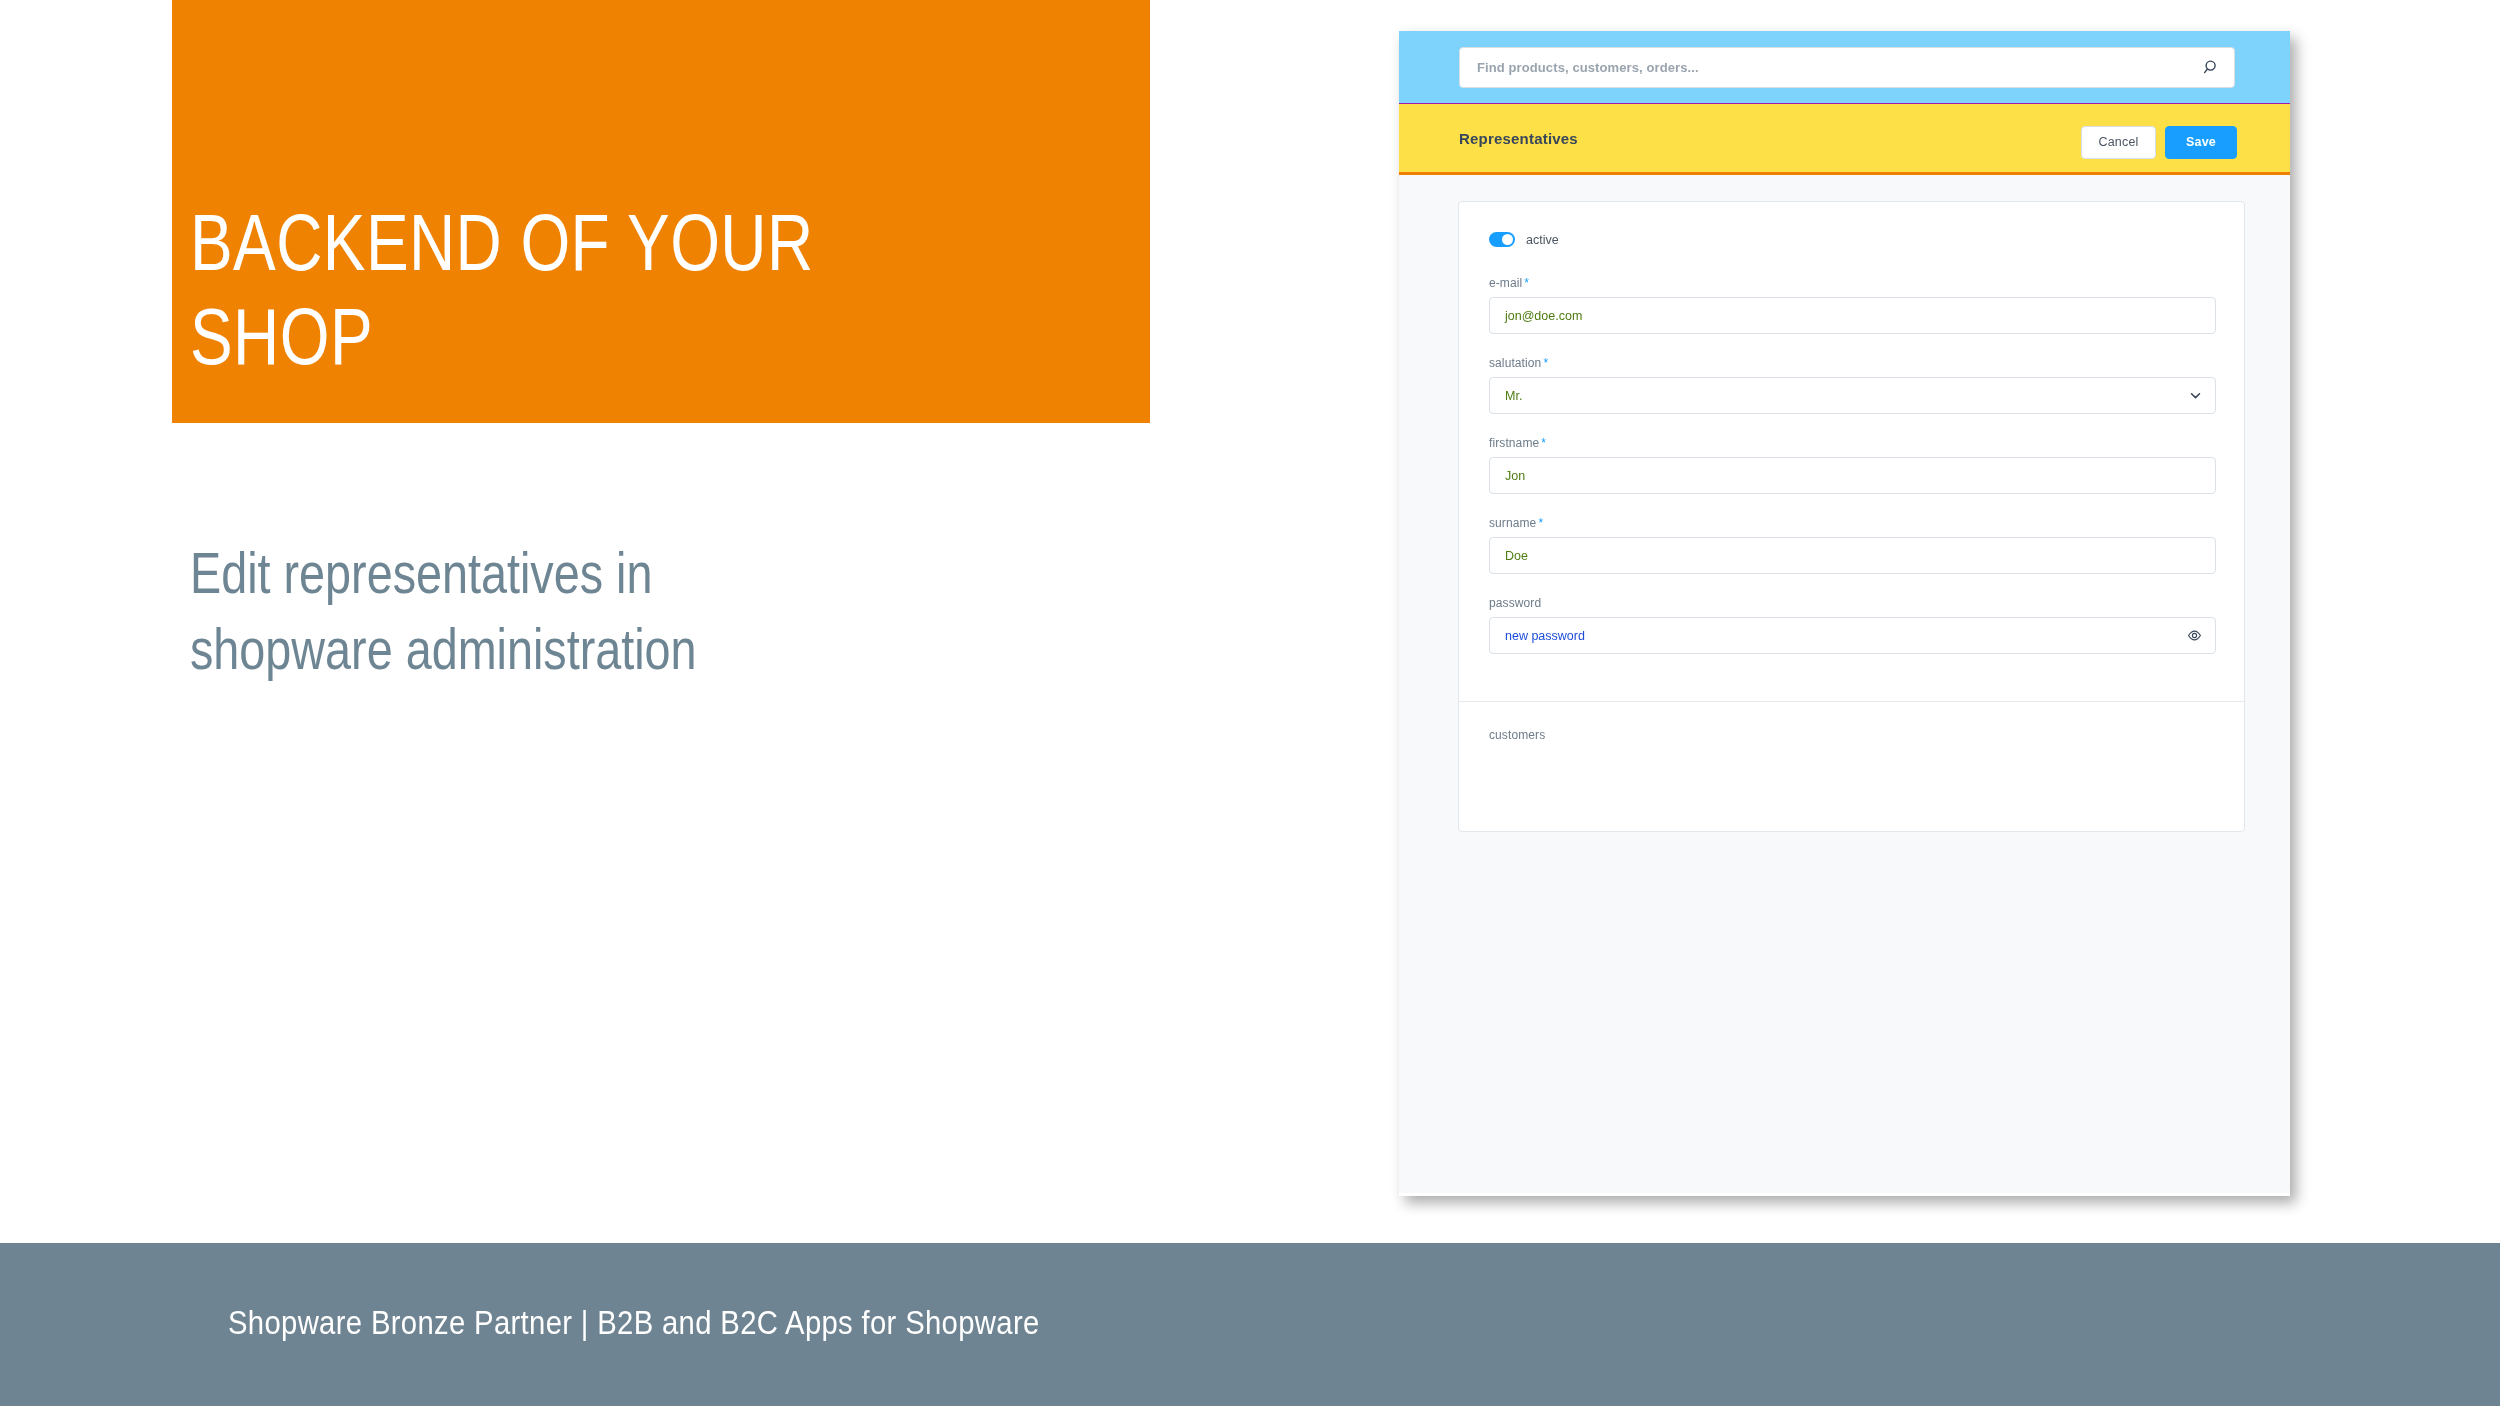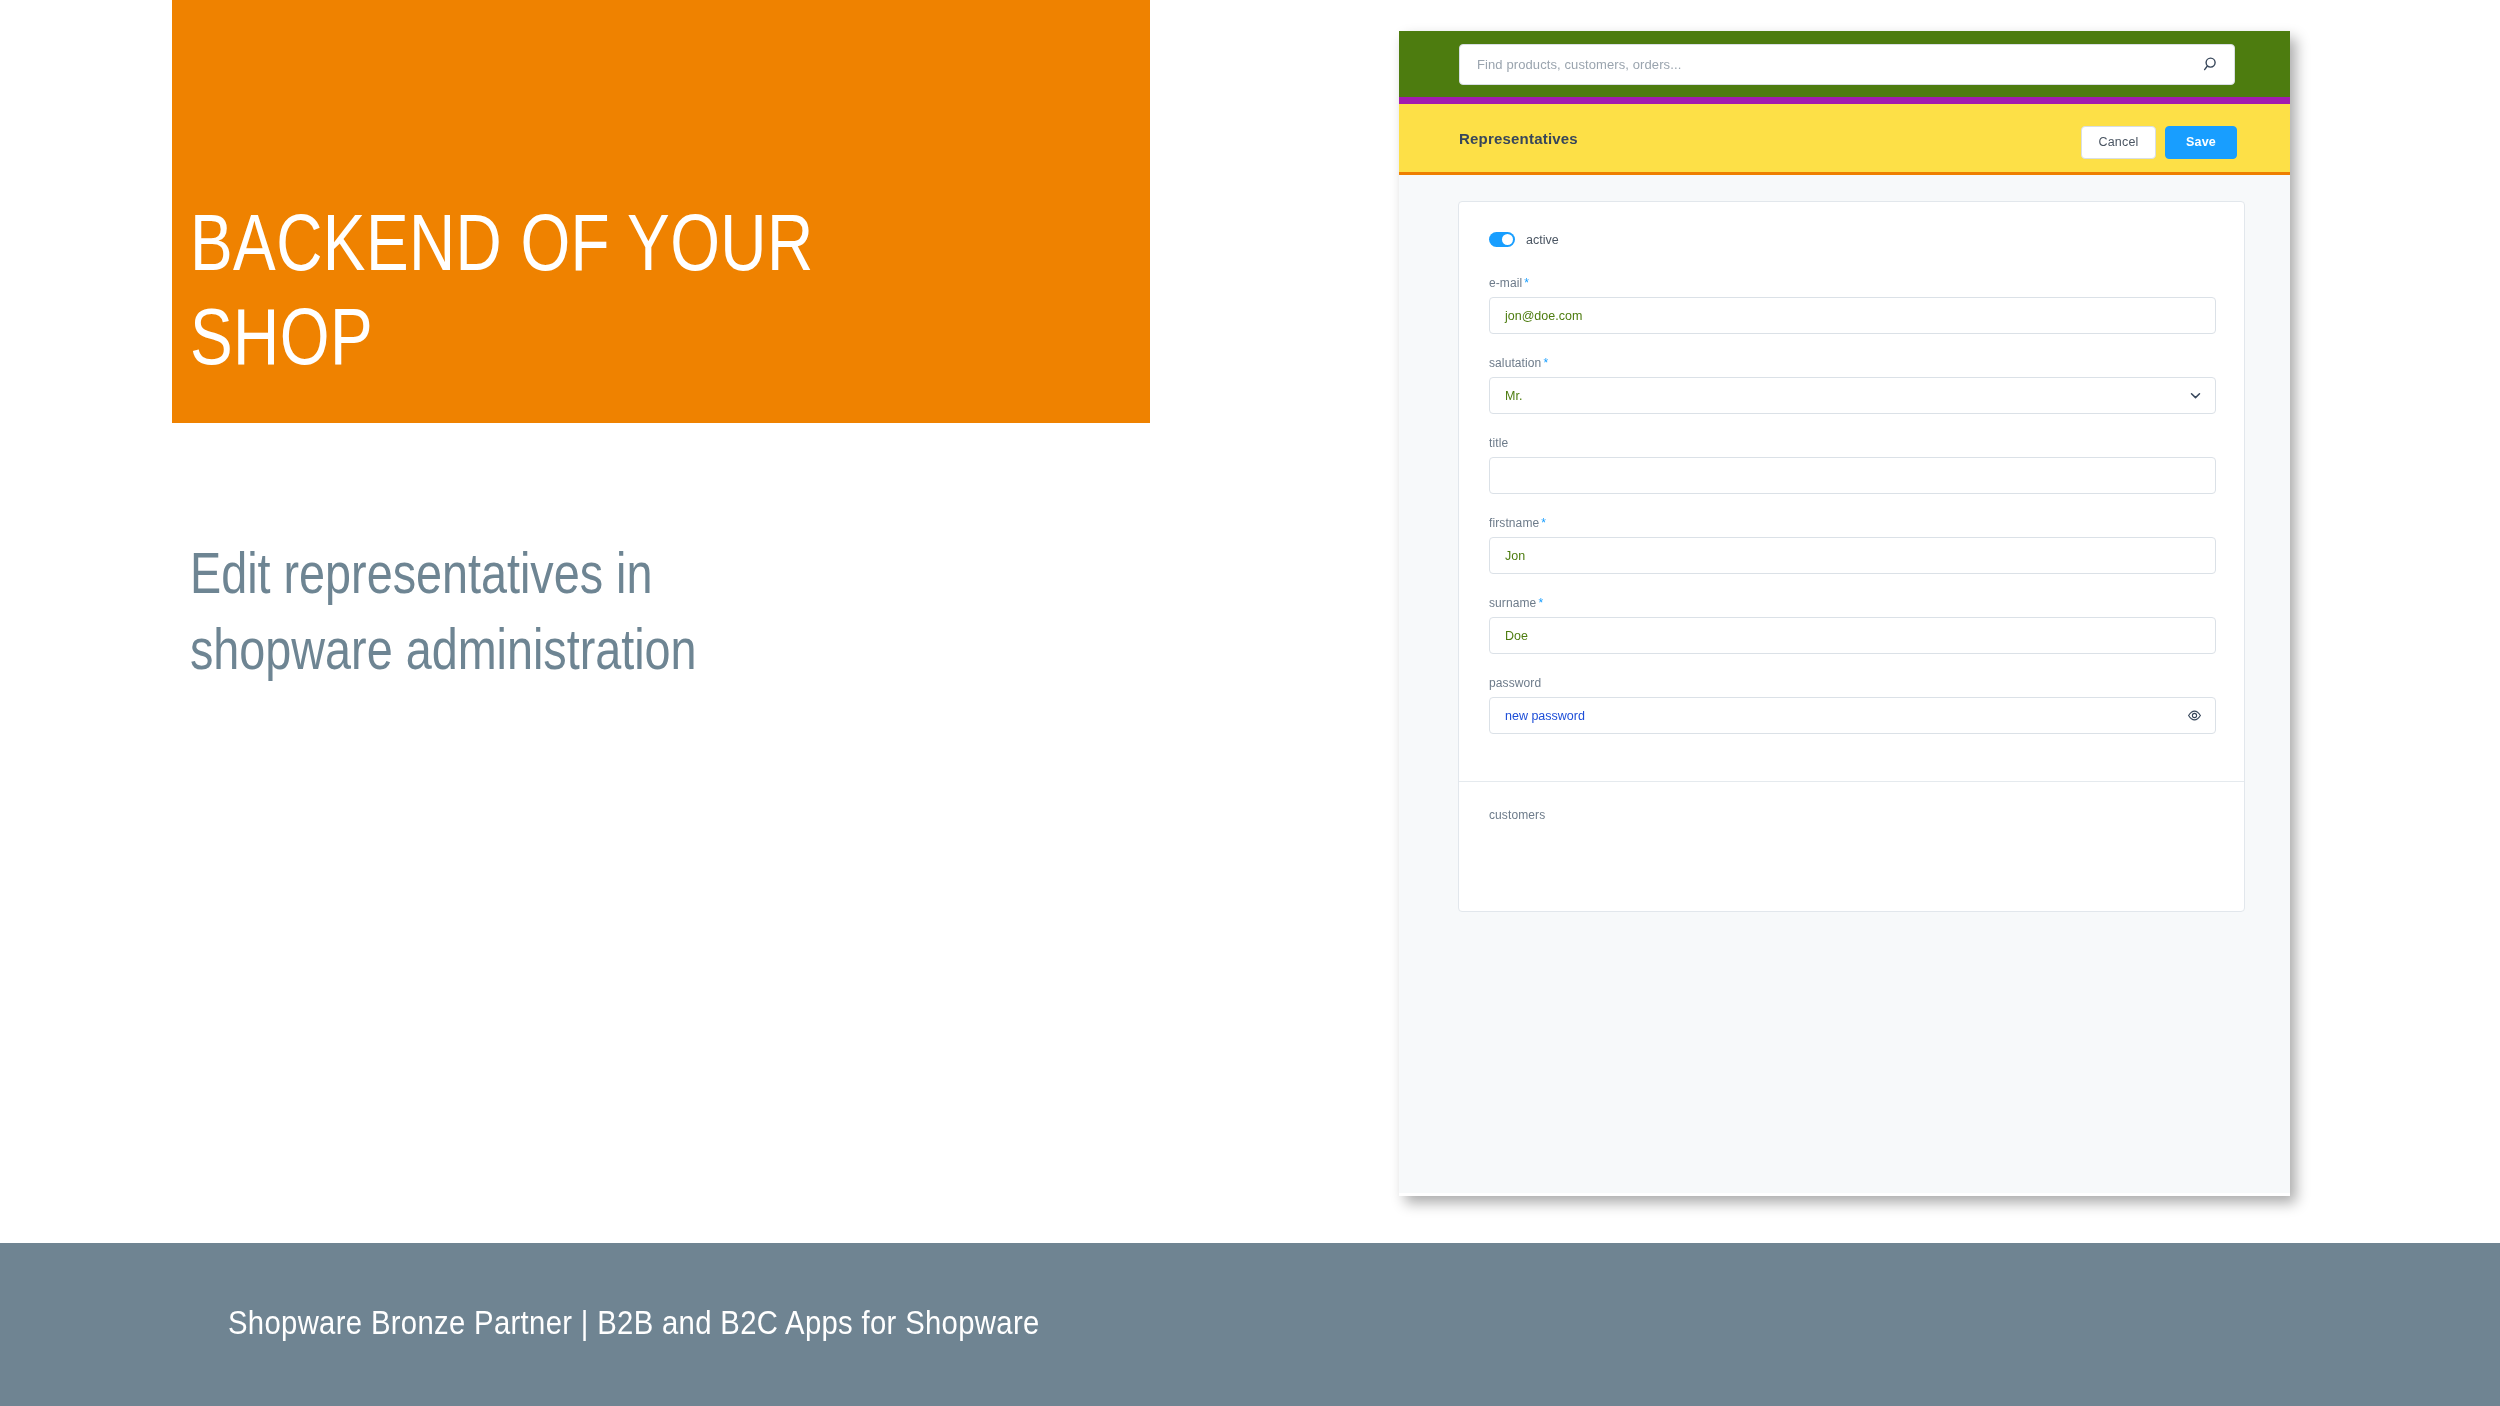--- a/index.html
+++ b/index.html
@@ -61,26 +61,27 @@
     left: 1399px;
     top: 31px;
     width: 891px;
     height: 1165px;
     background: #ffffff;
     box-shadow: 6px 7px 13px rgba(0,0,0,0.33);
     overflow: hidden;
   }
   .admin-topbar {
     height: 73px;
-    background: #4d7c0f;
-    border-bottom: 7px solid #a21caf;
+    background: #7dd3fc;
+    border-bottom: 1px solid #a21caf;
     display: flex;
     align-items: center;
     padding: 0 55px 0 60px;
     box-sizing: border-box;
+    font-weight: bold;
   }
   .search-field {
     flex: 1;
     height: 41px;
     border: 1px solid #d8dee4;
     border-radius: 4px;
     background: #fff;
     display: flex;
     align-items: center;
     padding: 0 14px 0 17px;
@@ -324,28 +325,20 @@
           <div class="control">
             <span class="control-value">Mr.</span>
             <span class="chevron">
               <svg width="13" height="13" viewBox="0 0 13 13">
                 <polyline points="2.5,4.8 6.5,8.6 10.5,4.8" fill="none" stroke="#37465a" stroke-width="1.5" stroke-linecap="round" stroke-linejoin="round"></polyline>
               </svg>
             </span>
           </div>
         </div>
 
-        <div class="field">
-          <div class="field-label">
-            <span>title</span><span class="req"></span>
-          </div>
-          <div class="control">
-            <span class="control-value"></span>
-          </div>
-        </div>
 
         <div class="field">
           <div class="field-label">
             <span>firstname</span><span class="req">*</span>
           </div>
           <div class="control">
             <span class="control-value">Jon</span>
           </div>
         </div>
 

